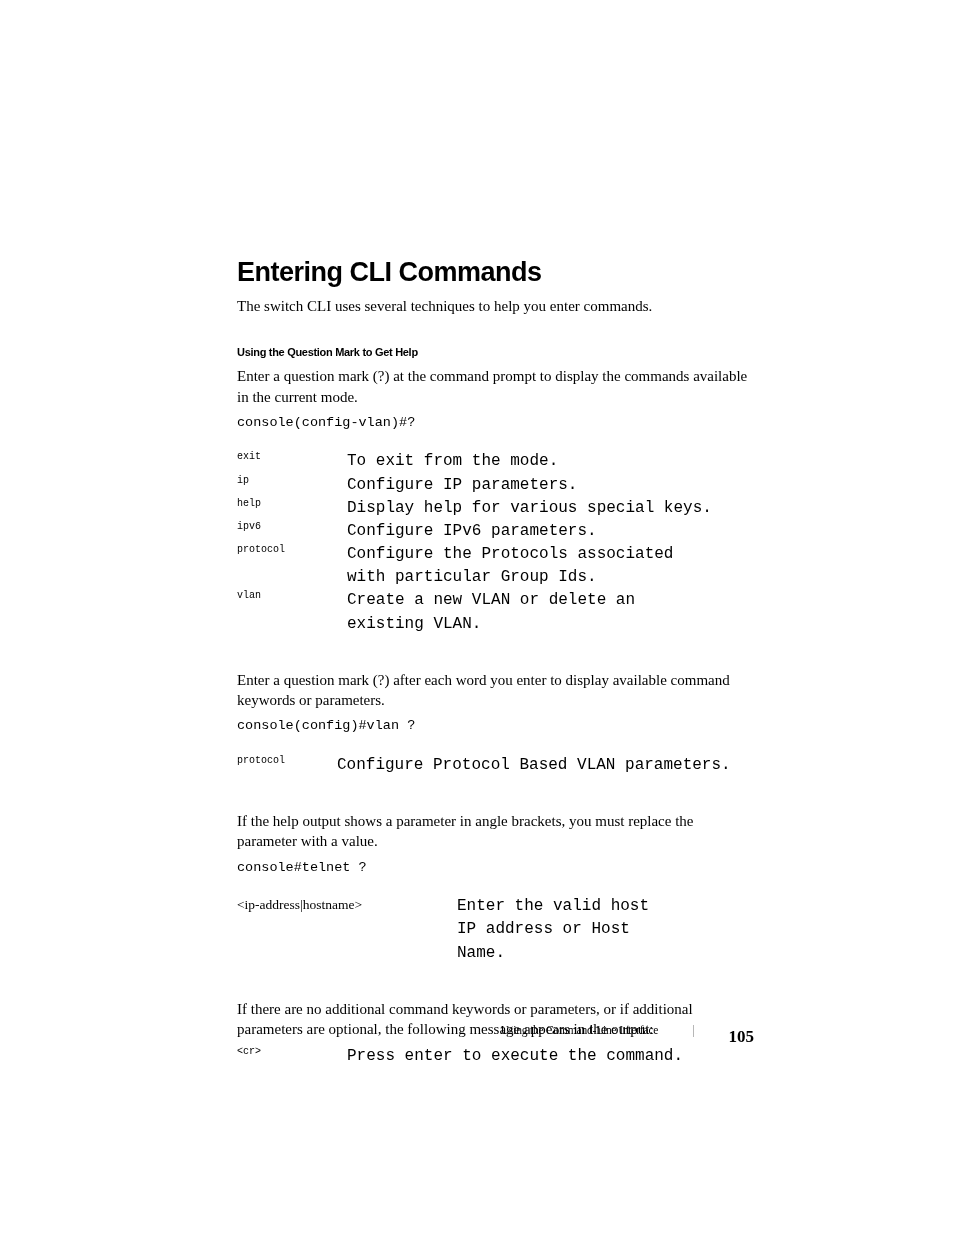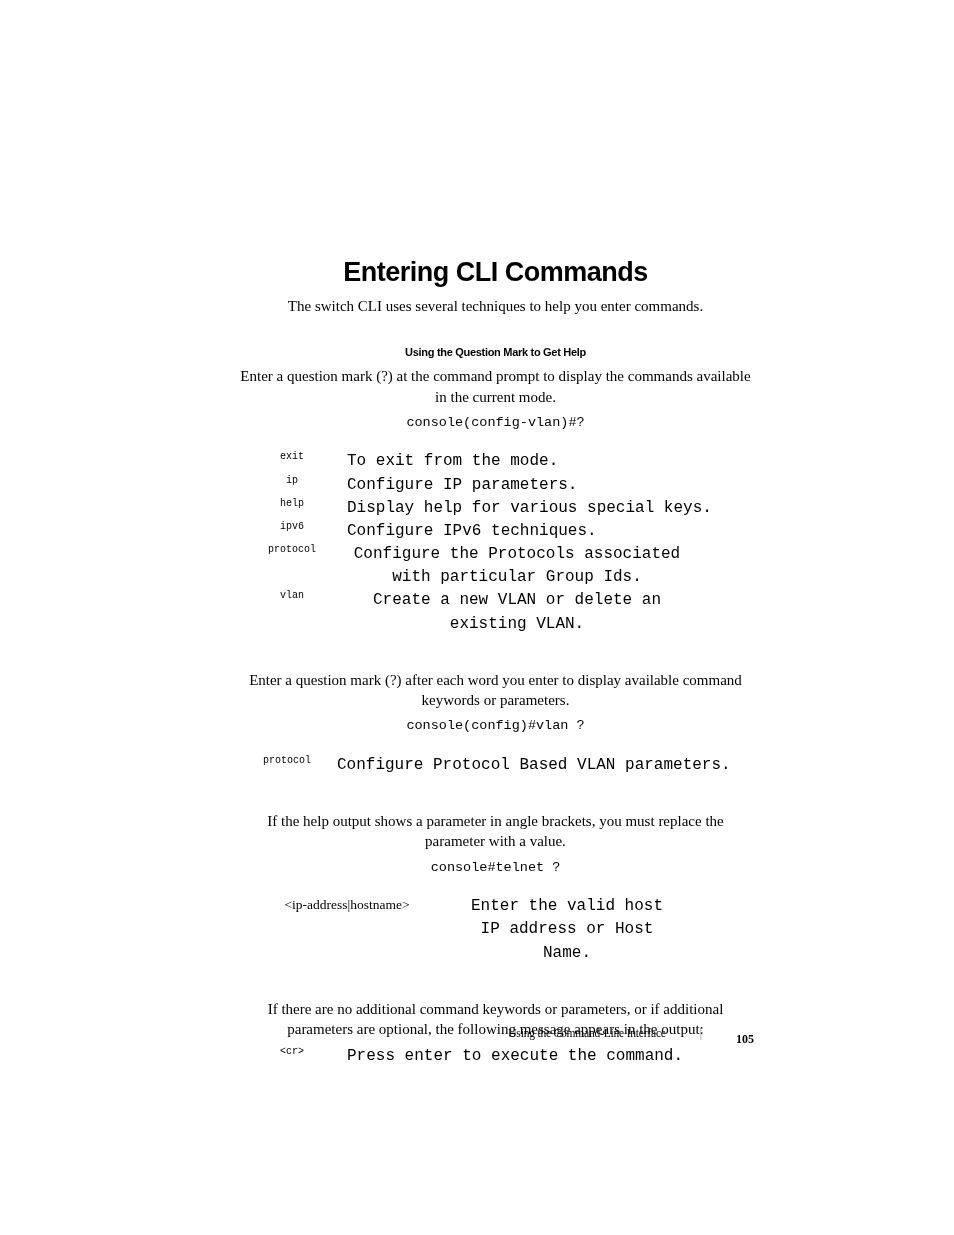--- a/index.html
+++ b/index.html
@@ -1,15 +1,15 @@
 <!DOCTYPE html>
 <html><head>
   <meta charset="utf-8">
   <style>
-    * { margin: 0; padding: 0; box-sizing: border-box; text-align: center; }
+    * { margin: 0; padding: 0; box-sizing: border-box; }
     body {
       width: 954px;
       height: 1235px;
       background: #ffffff;
       font-family: Georgia, 'Times New Roman', serif;
       color: #000000;
       position: relative;
     }
     .content {
       padding: 257px 200px 0 237px;
@@ -82,21 +82,21 @@
     }
     .footer-title {
       letter-spacing: -0.2px;
     }
     .footer-sep {
       margin: 0 12px;
       color: #888;
     }
     .footer-page {
       font-weight: bold;
-      font-size: 12px;
+      font-size: 17px;
       margin-top: 14px;
     }
   </style>
 </head>
 <body>
 
 <div class="content">
   <h1 class="main-heading">Entering CLI Commands</h1>
   <p class="intro-text">The switch CLI uses several techniques to help you enter commands.</p>
 
@@ -114,21 +114,21 @@
     <div class="code-row">
       <div class="code-key">ip</div>
       <div class="code-desc">Configure IP parameters.</div>
     </div>
     <div class="code-row">
       <div class="code-key">help</div>
       <div class="code-desc">Display help for various special keys.</div>
     </div>
     <div class="code-row">
       <div class="code-key">ipv6</div>
-      <div class="code-desc">Configure IPv6 techniques.</div>
+      <div class="code-desc">Configure IPv6 parameters.</div>
     </div>
     <div class="code-row">
       <div class="code-key">protocol</div>
       <div class="code-desc" style="max-width:340px">Configure the Protocols associated with particular Group Ids.</div>
     </div>
     <div class="code-row">
       <div class="code-key">vlan</div>
       <div class="code-desc" style="max-width:340px">Create a new VLAN or delete an existing VLAN.</div>
     </div>
   </div>

